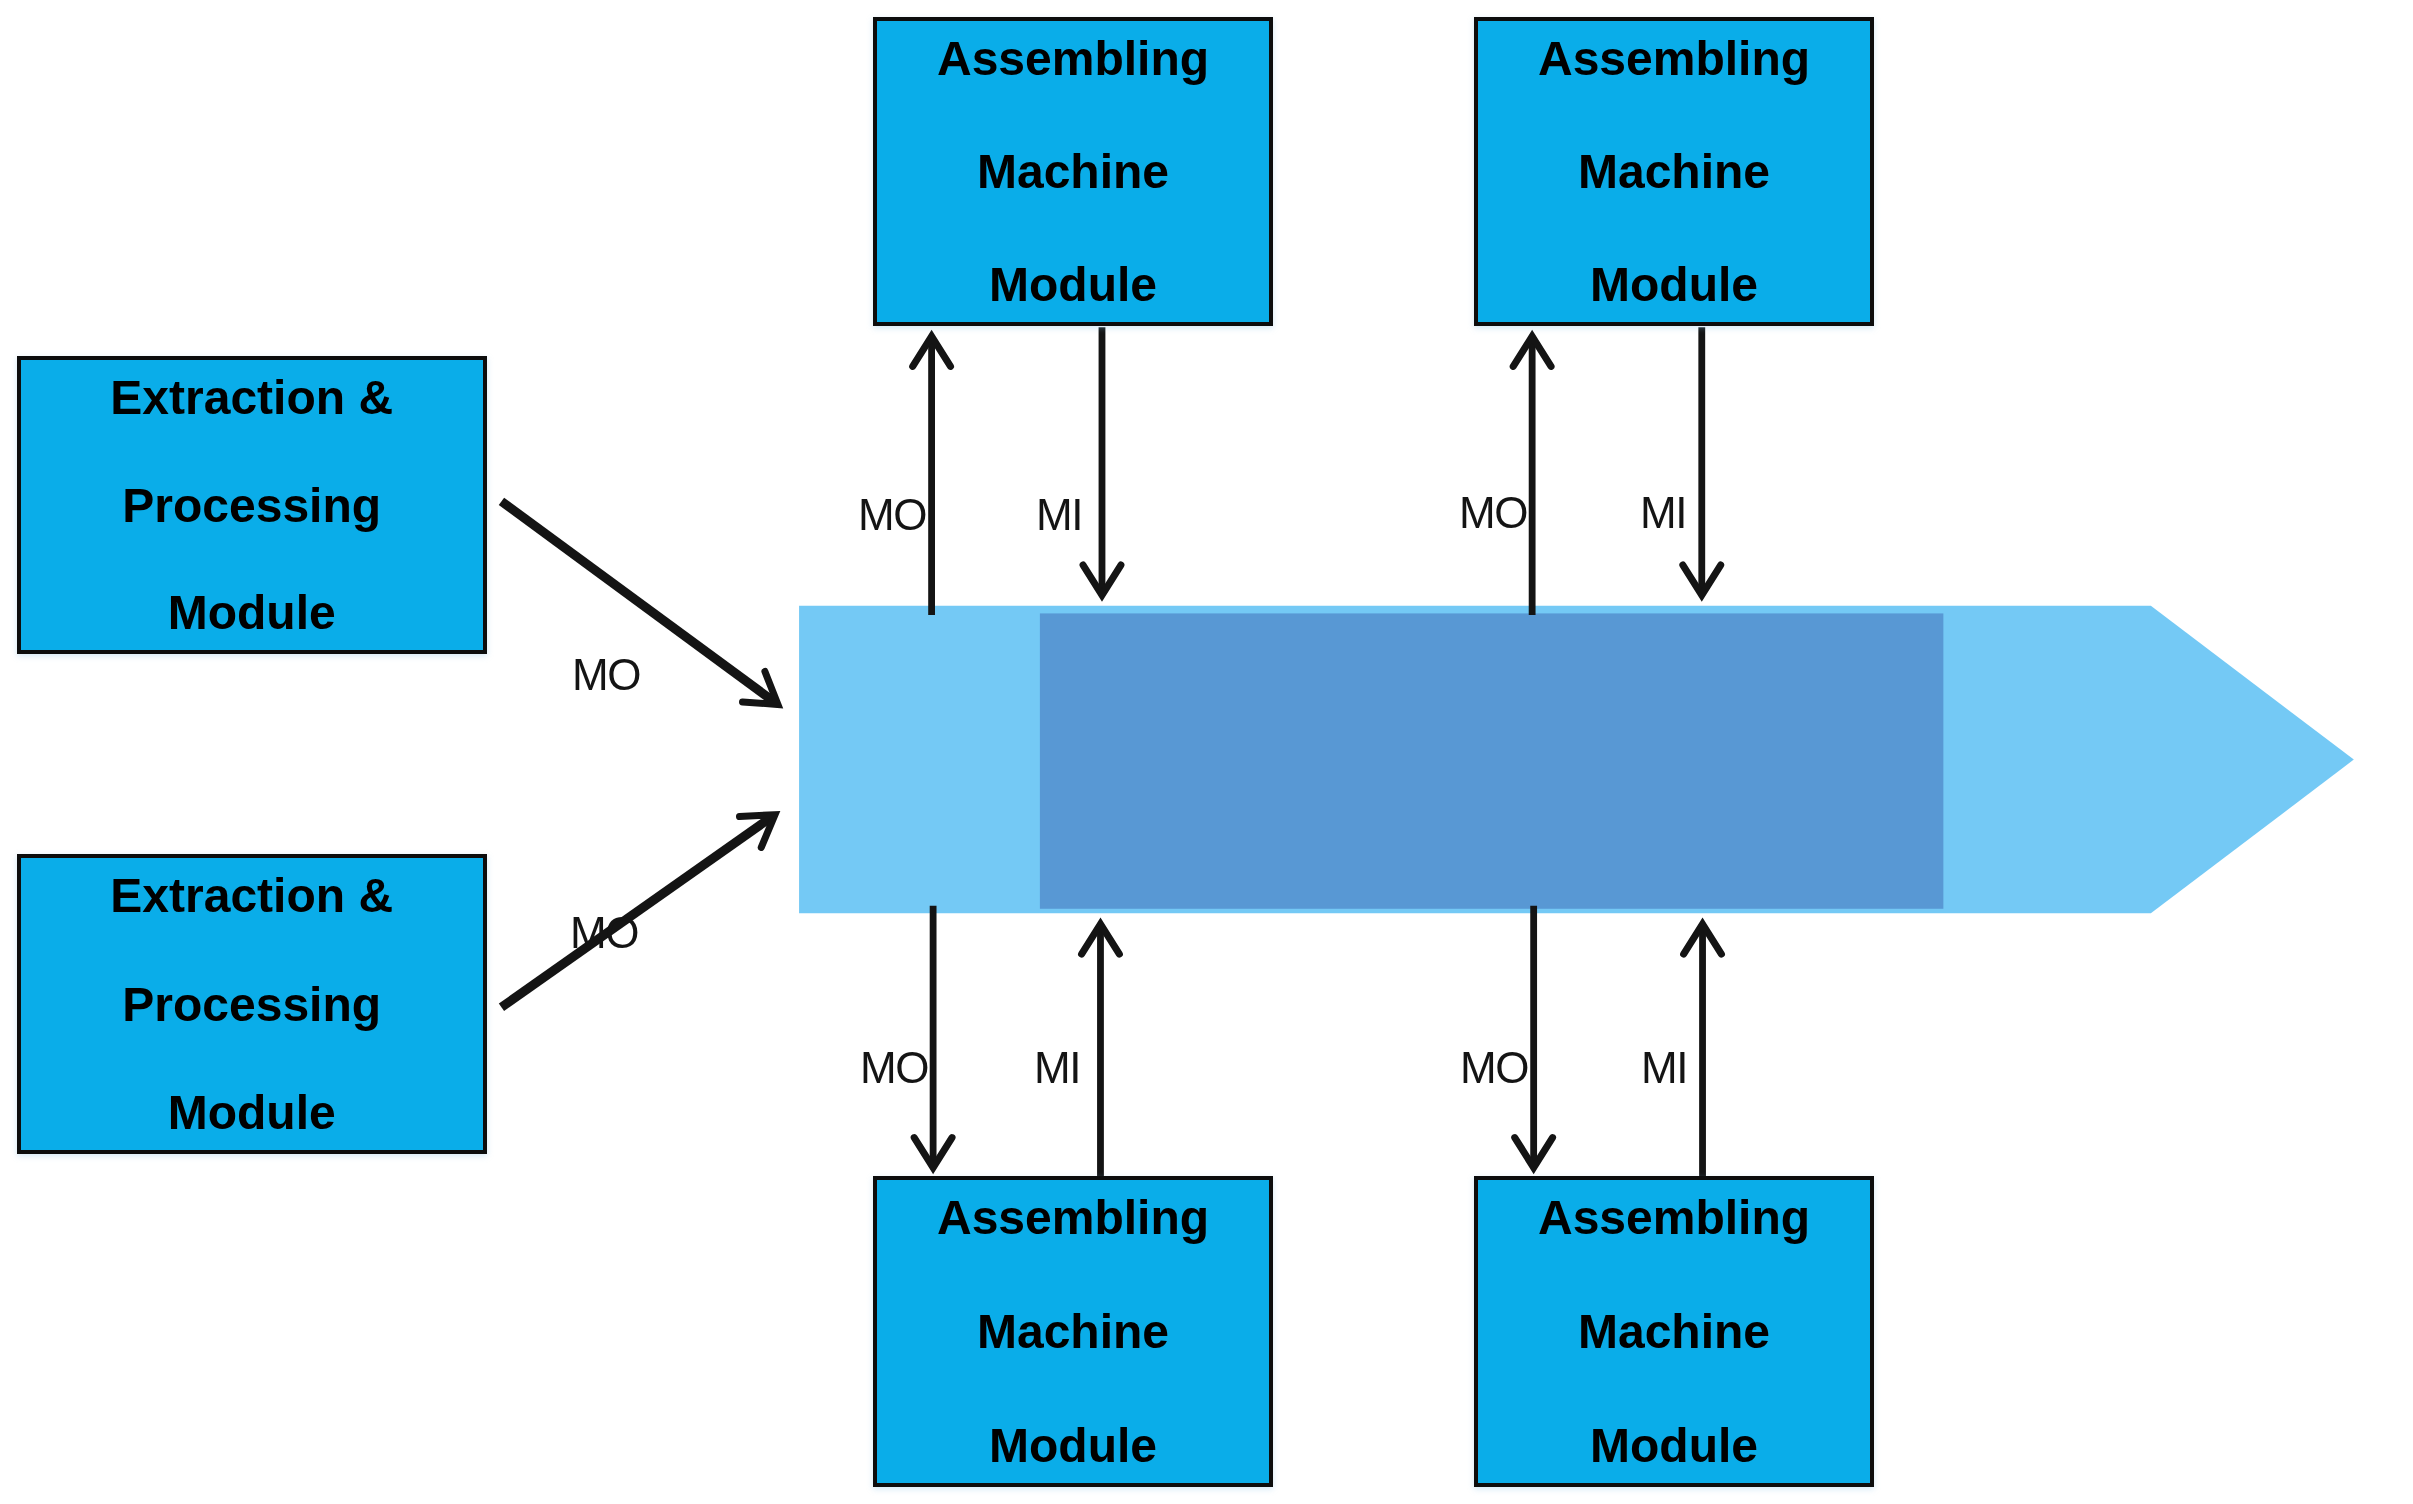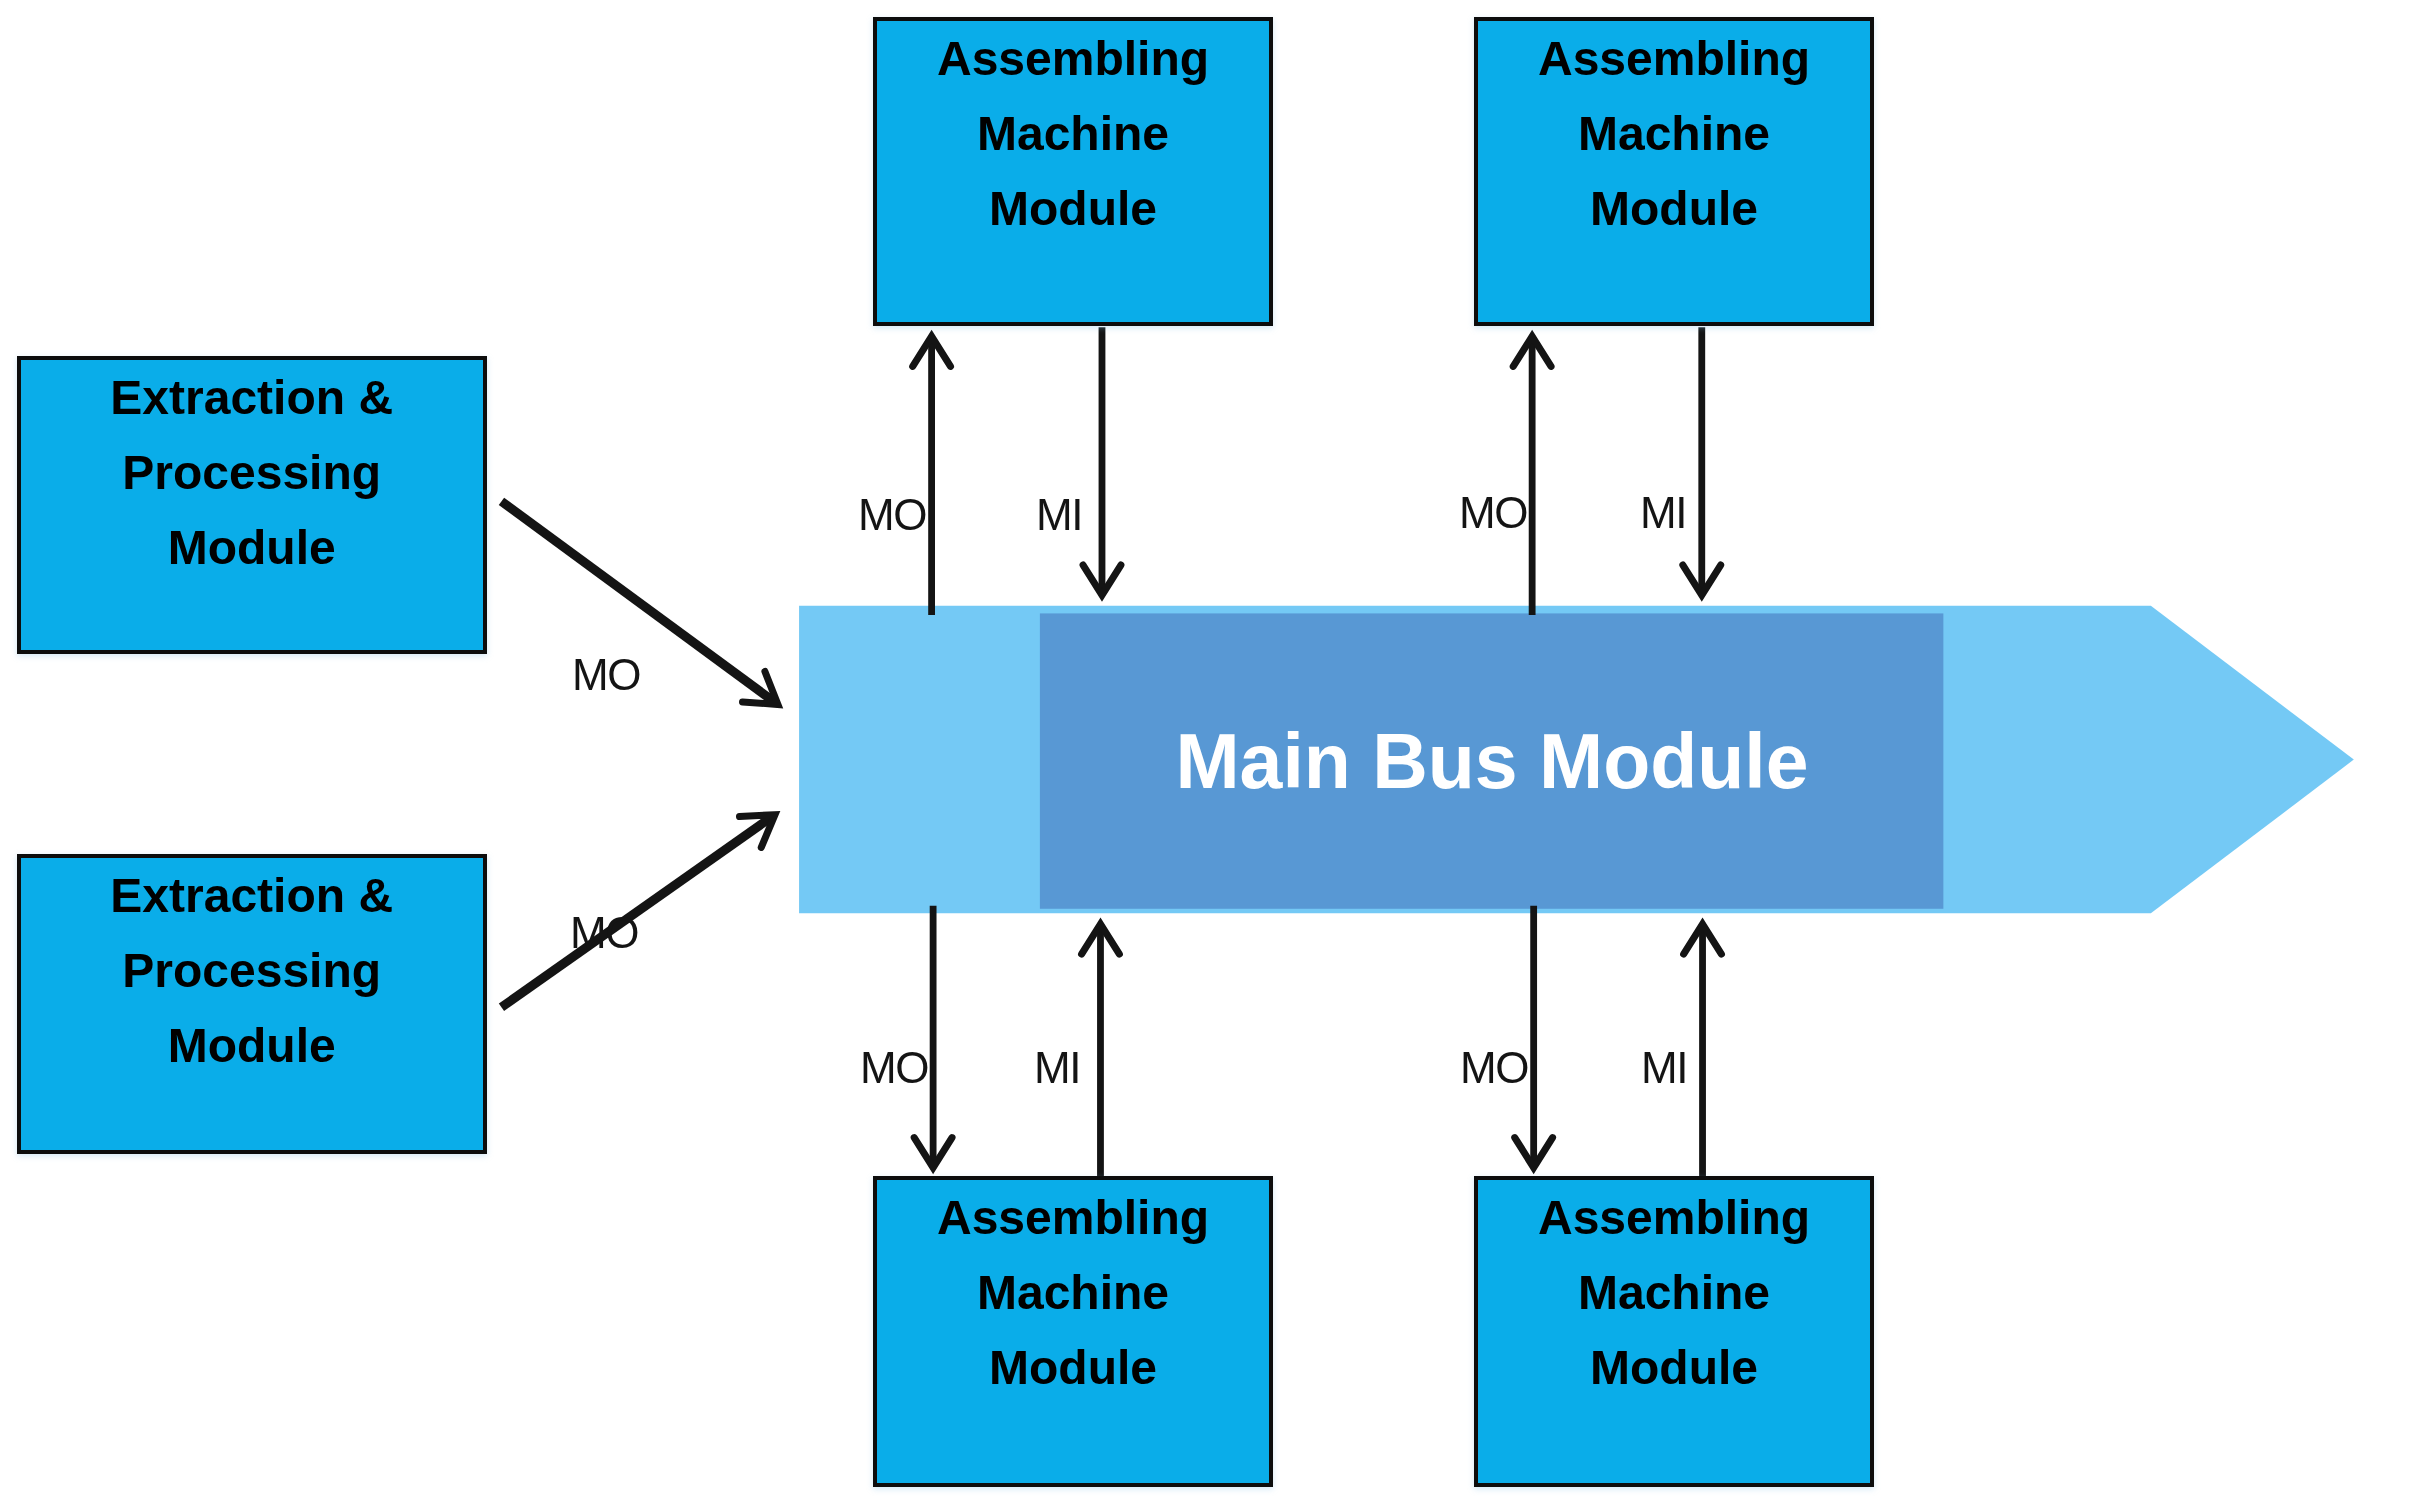--- a/index.html
+++ b/index.html
@@ -1,21 +1,21 @@
 <!DOCTYPE html>
 <html style="--c-module_fill: #0aade9; --c-module_border: #0d0d0d; --c-module_text: #000000; --c-bus_body: #74c9f5; --c-bus_inner: #5898d4; --c-bus_text: #ffffff; --c-arrow: #141414;font-size:12px"><head>
 <meta charset="utf-8">
 <style>
   html,body{margin:0;padding:0;background:#ffffff;}
   .stage{position:relative;width:2413px;height:1504px;background:#ffffff;overflow:hidden;
          font-family:"Liberation Sans", sans-serif;}
   .layer{position:absolute;left:0;top:0;width:2413px;height:1504px;}
 
   
-  .module{position:absolute;display:flex;flex-direction:column;align-items:center;justify-content:flex-start;
+  .module{position:absolute;display:flex;flex-direction:column;align-items:center;justify-content:space-between;
           background:var(--c-module_fill,#0aade9);border:4.5px solid var(--c-module_border,#0d0d0d);
           box-sizing:border-box;box-shadow:0 2.3px 6px rgba(130,190,230,.35);}
   .module-line{font-weight:700;font-size:48px;line-height:75px;color:var(--c-module_text,#000);
                white-space:nowrap;}
 
   
   .bus-body{fill:var(--c-bus_body,#74c9f5);}
   .bus-inner{fill:var(--c-bus_inner,#5898d4);}
   .bus-label{position:absolute;left:1040px;top:614px;width:904px;height:295px;
              display:flex;align-items:center;justify-content:center;
@@ -56,21 +56,20 @@
     <line class="arrow-line arrow-v" x1="2023" y1="812" x2="2023" y2="448" marker-end="url(#head)"></line>
     <line class="arrow-line arrow-v" x1="2247" y1="432" x2="2247" y2="782" marker-end="url(#head)"></line>
 
     <line class="arrow-line arrow-v" x1="1232" y1="1196" x2="1232" y2="1538" marker-end="url(#head)"></line>
     <line class="arrow-line arrow-v" x1="1453" y1="1553" x2="1453" y2="1224" marker-end="url(#head)"></line>
 
     <line class="arrow-line arrow-v" x1="2025" y1="1196" x2="2025" y2="1538" marker-end="url(#head)"></line>
     <line class="arrow-line arrow-v" x1="2248" y1="1553" x2="2248" y2="1224" marker-end="url(#head)"></line>
   </svg>
 
-  <div class="bus-label">Main Bus Module</div>
 
   <div class="module" style="left:16.7px;top:356px;width:470px;height:298px;">
     <span class="module-line">Extraction &amp;</span>
     <span class="module-line">Processing</span>
     <span class="module-line">Module</span>
   </div>
   <div class="module" style="left:16.7px;top:854px;width:470px;height:300px;">
     <span class="module-line">Extraction &amp;</span>
     <span class="module-line">Processing</span>
     <span class="module-line">Module</span>

